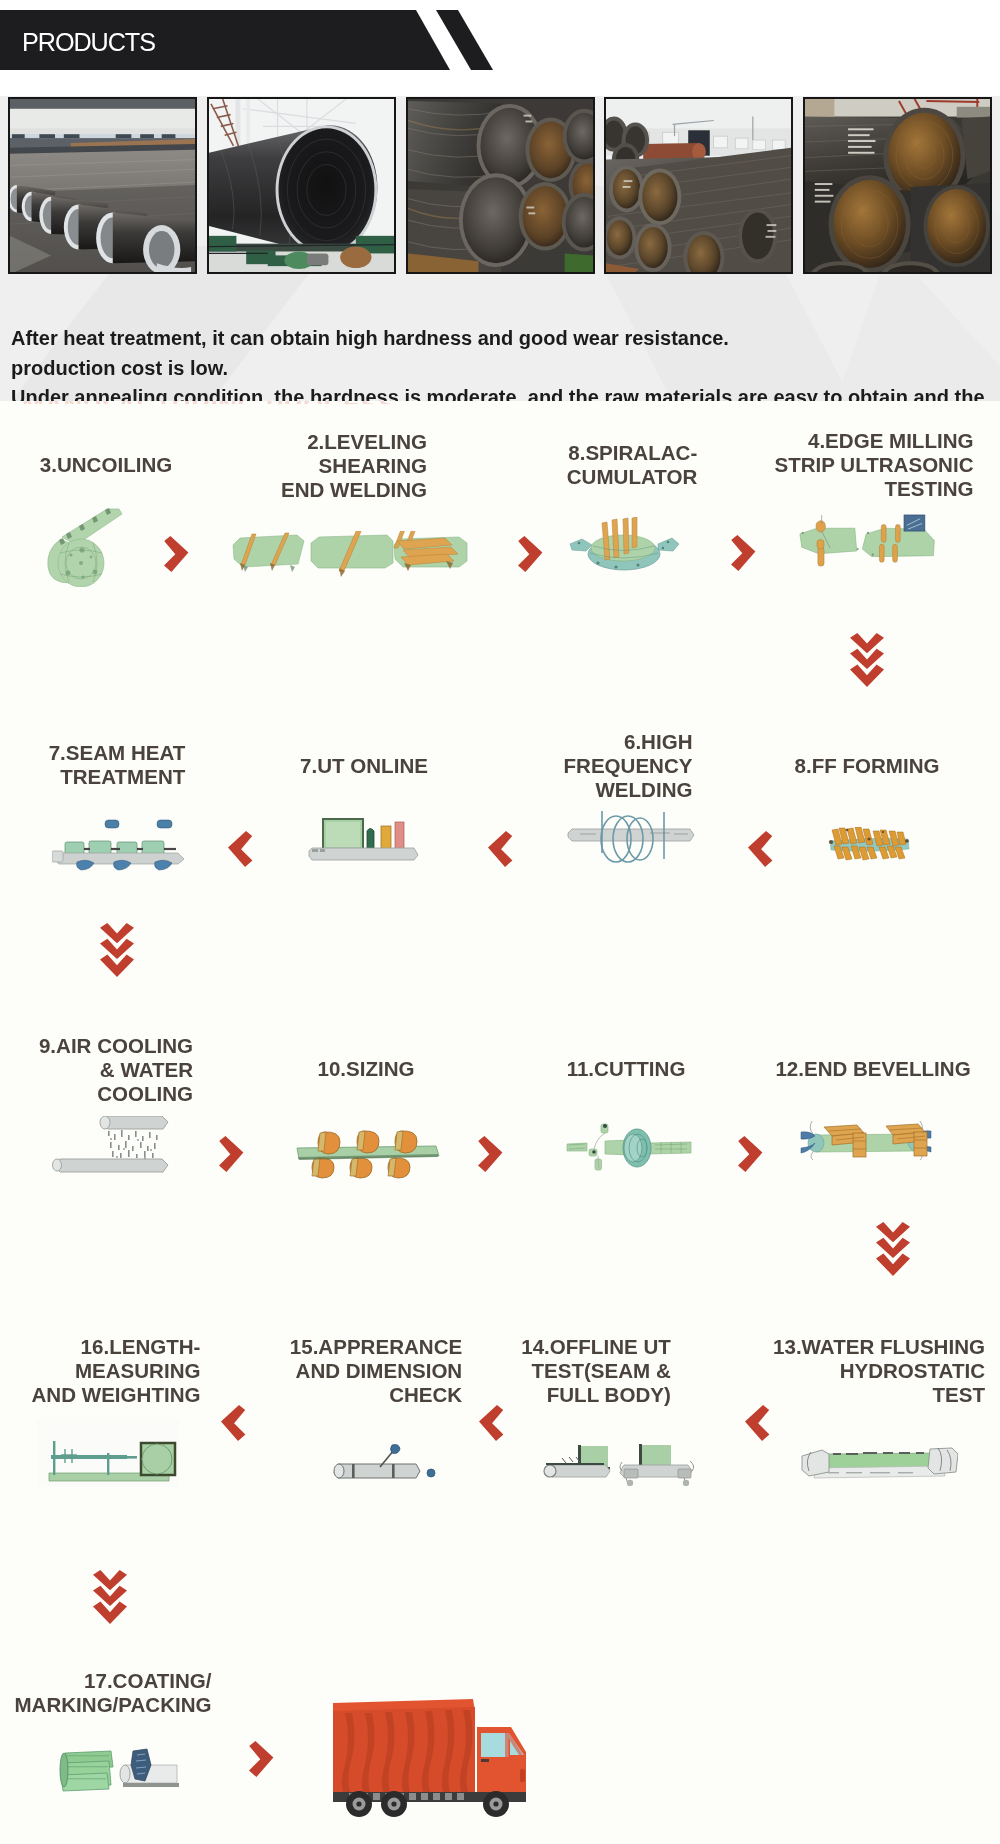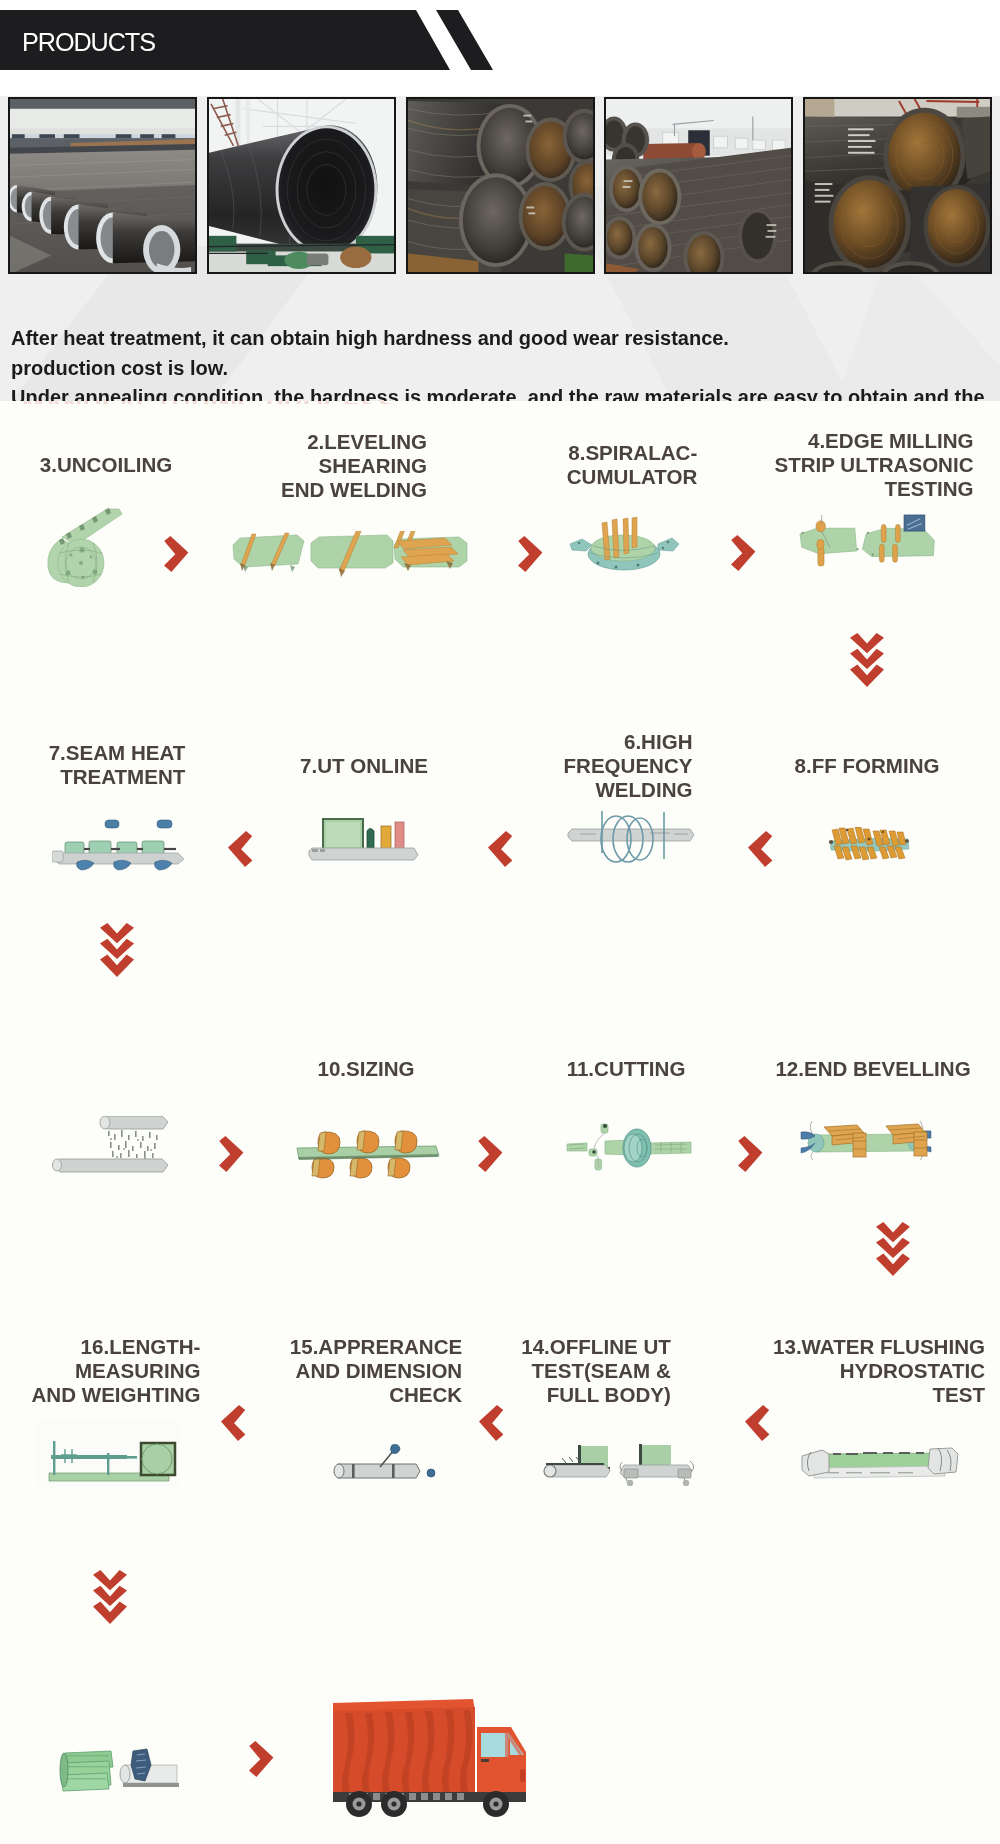--- a/index.html
+++ b/index.html
@@ -442,37 +442,42 @@
 TESTING</div>
 
     <div class="cap" style="left:117px;top:364px">7.SEAM HEAT
 TREATMENT</div>
     <div class="cap" style="left:364px;top:365px">7.UT ONLINE</div>
     <div class="cap" style="left:628px;top:365px">6.HIGH
 FREQUENCY
 WELDING</div>
     <div class="cap" style="left:867px;top:365px">8.FF FORMING</div>
 
+    <div class="cap" style="left:116px;top:669px">9.AIR COOLING
+&amp; WATER
+COOLING</div>
     <div class="cap" style="left:366px;top:668px">10.SIZING</div>
     <div class="cap" style="left:626px;top:668px">11.CUTTING</div>
     <div class="cap" style="left:873px;top:668px">12.END BEVELLING</div>
 
     <div class="cap" style="left:116px;top:970px">16.LENGTH-
 MEASURING
 AND WEIGHTING</div>
     <div class="cap" style="left:376px;top:970px">15.APPRERANCE
 AND DIMENSION
 CHECK</div>
     <div class="cap" style="left:596px;top:970px">14.OFFLINE UT
 TEST(SEAM &amp;
 FULL BODY)</div>
     <div class="cap" style="left:879px;top:970px">13.WATER FLUSHING
 HYDROSTATIC
 TEST</div>
 
+    <div class="cap" style="left:113px;top:1292px">17.COATING/
+MARKING/PACKING</div>
 
     <div class="ill" style="left:45px;top:106px">
       <svg width="78" height="80" viewBox="0 0 78 80">
         <g fill="#b2d4ac" stroke="#8fba8c" stroke-width="0.6">
           <path d="M17 30 L62 2 L74 2 L77 7 L31 38 Z"></path>
           <path d="M16 32 Q1 42 3 60 Q5 76 24 76 L26 64 Q14 62 15 52 Q16 42 28 38 Z"></path>
         </g>
         <ellipse cx="36" cy="56" rx="23" ry="24" fill="#b2d4ac" stroke="#8fba8c" stroke-width="0.6"></ellipse>
         <g stroke="#6d9a6d" stroke-width="0.6" fill="none" opacity="0.7">
           <ellipse cx="36" cy="56" rx="15" ry="16"></ellipse>

